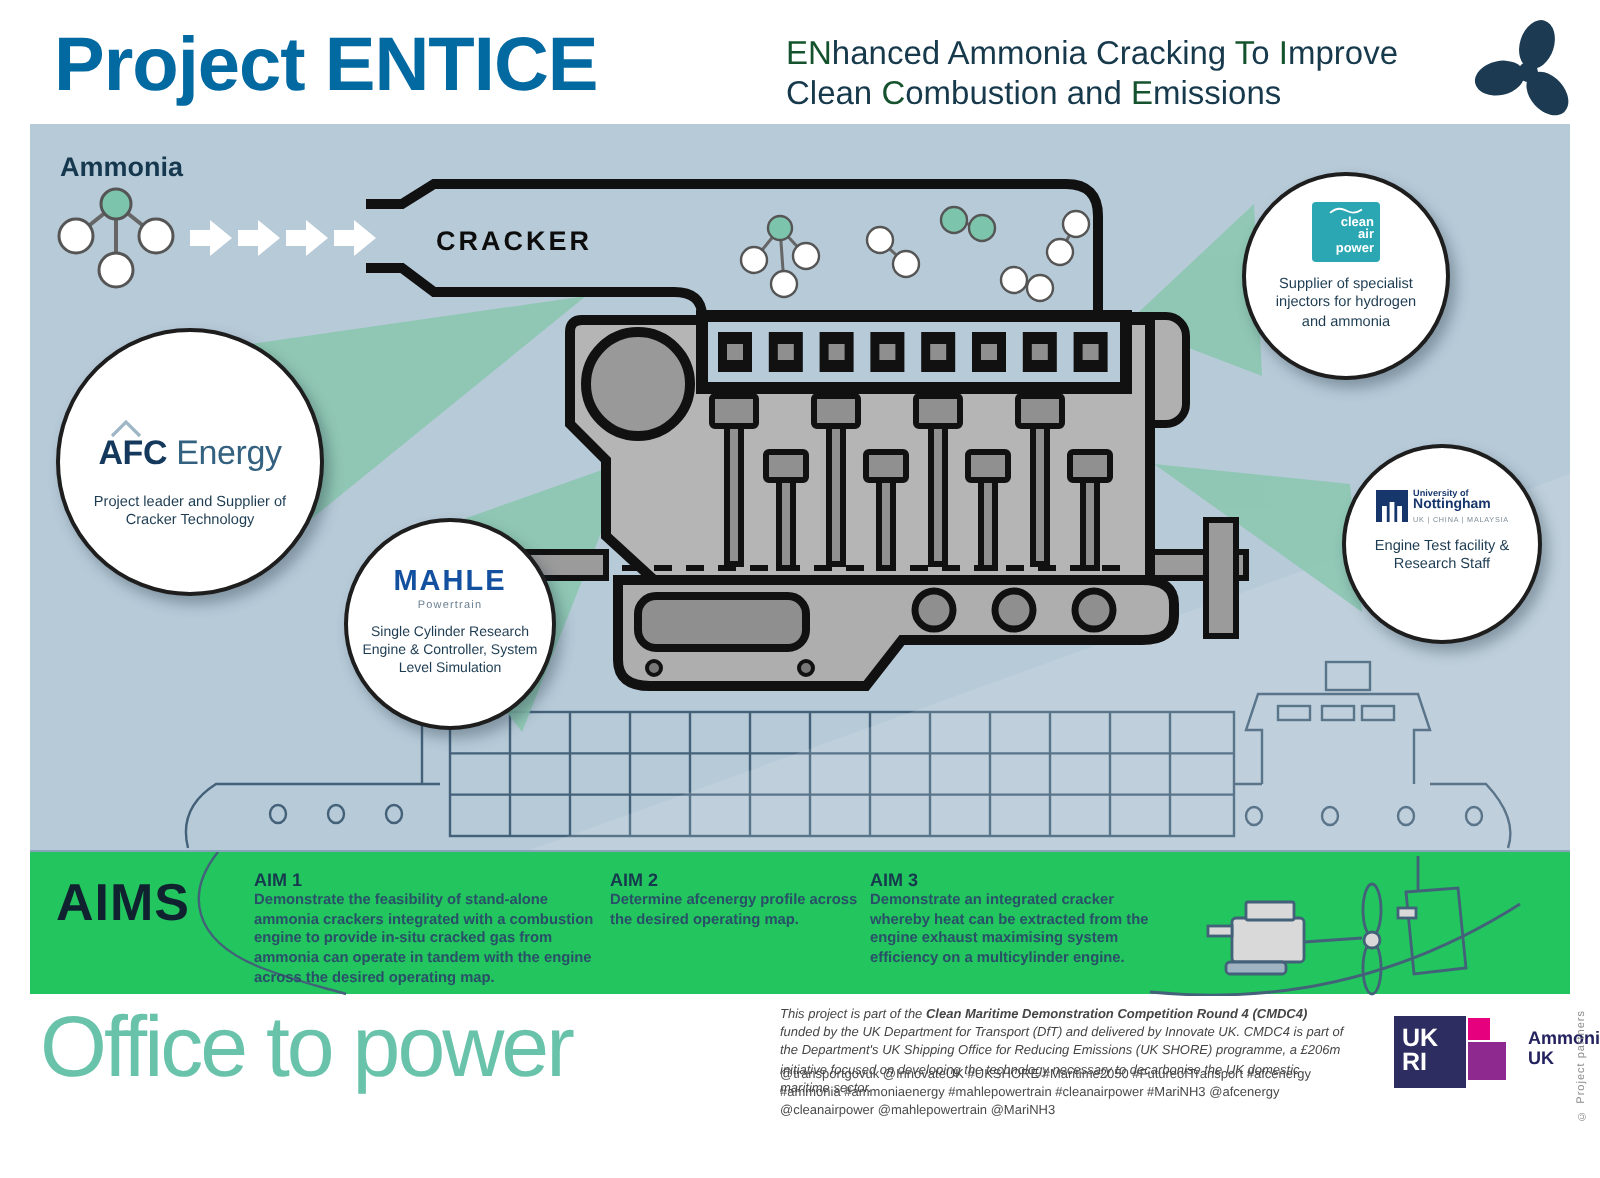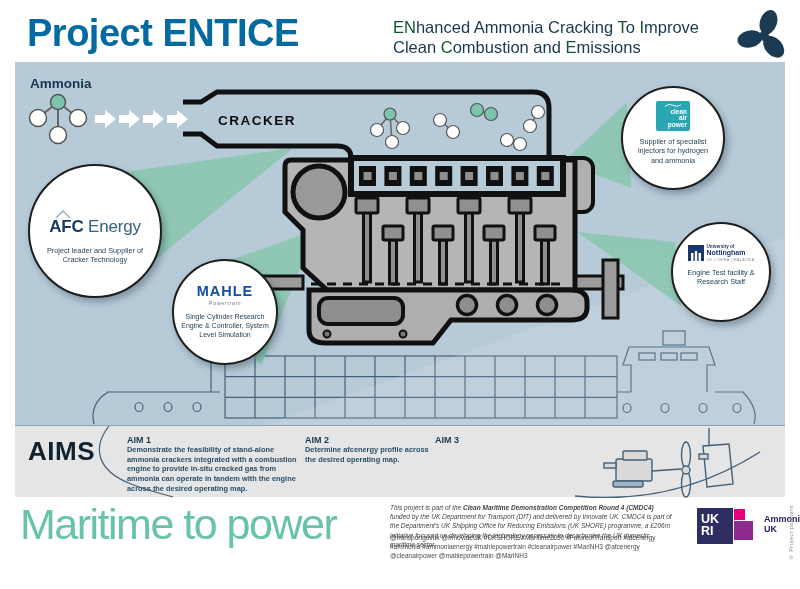--- a/index.html
+++ b/index.html
@@ -8,21 +8,21 @@
           font-family:"Liberation Sans",sans-serif;color:#1c3b52}
   .abs{position:absolute}
 
   
   .title{left:27px;top:12px;font-size:38px;font-weight:800;letter-spacing:-0.5px;color:#0369a1}
   .subtitle{left:393px;top:17px;font-size:16.5px;line-height:1.22;font-weight:500;color:#17394c}
   .subtitle .ac{color:#14532d}
 
   
   .panel{left:15px;top:62px;width:770px;height:363px;background:#b7cad8}
-  .aims-band{left:15px;top:425px;width:770px;height:72px;background:#e5e5e5;border-top:1px solid #87a4ba}
+  .aims-band{left:15px;top:425px;width:770px;height:72px;background:#22c55e;border-top:1px solid #87a4ba}
 
   
   .pcircle{position:absolute;background:#fff;border:2px solid #1e1e1e;border-radius:50%;
            box-shadow:3px 4px 7px rgba(25,45,60,.35);display:flex;flex-direction:column;
            align-items:center;text-align:center;overflow:hidden}
   .pdesc{font-size:7.3px;line-height:1.3;font-weight:500;color:#1d3c52}
 
   .afc{left:13px;top:102px;width:134px;height:134px}
   .afc-logo{margin-top:44px;font-size:17px;letter-spacing:-0.2px}
   .afc-b{font-weight:800;color:#14395d}
@@ -313,24 +313,25 @@
     <div class="aim" style="left:112px;width:178px">
       <div class="aim-t">AIM 1</div>
       <div class="aim-b">Demonstrate the feasibility of stand-alone ammonia crackers integrated with a combustion engine to provide in-situ cracked gas from ammonia can operate in tandem with the engine across the desired operating map.</div>
     </div>
     <div class="aim" style="left:290px;width:124px">
       <div class="aim-t">AIM 2</div>
       <div class="aim-b">Determine afcenergy profile across the desired operating map.</div>
     </div>
     <div class="aim" style="left:420px;width:142px">
       <div class="aim-t">AIM 3</div>
+      <div class="aim-b">Demonstrate an integrated cracker whereby heat can be extracted from the engine exhaust maximising system efficiency on a multicylinder engine.</div>
     </div>
   </div>
 
-  <div class="abs tagline">Maritime to power</div>
+  <div class="abs tagline">Office to power</div>
 
   <div class="abs funding"><span>This project is part of the </span><b>Clean Maritime Demonstration Competition Round 4 (CMDC4)</b><span> funded by the UK Department for Transport (DfT) and delivered by Innovate UK. CMDC4 is part of the Department's UK Shipping Office for Reducing Emissions (UK SHORE) programme, a £206m initiative focused on developing the technology necessary to decarbonise the UK domestic maritime sector.</span></div>
 
   <div class="abs social">@transportgovuk @InnovateUK #UKSHORE #Maritime2050 #FutureofTransport #afcenergy #ammonia #ammoniaenergy #mahlepowertrain #cleanairpower #MariNH3 @afcenergy @cleanairpower @mahlepowertrain @MariNH3</div>
 
   <div class="abs iuk">
     <div class="ukri-block">
       <div class="ukri-sq">
         <span>UK</span>
         <span>RI</span>

